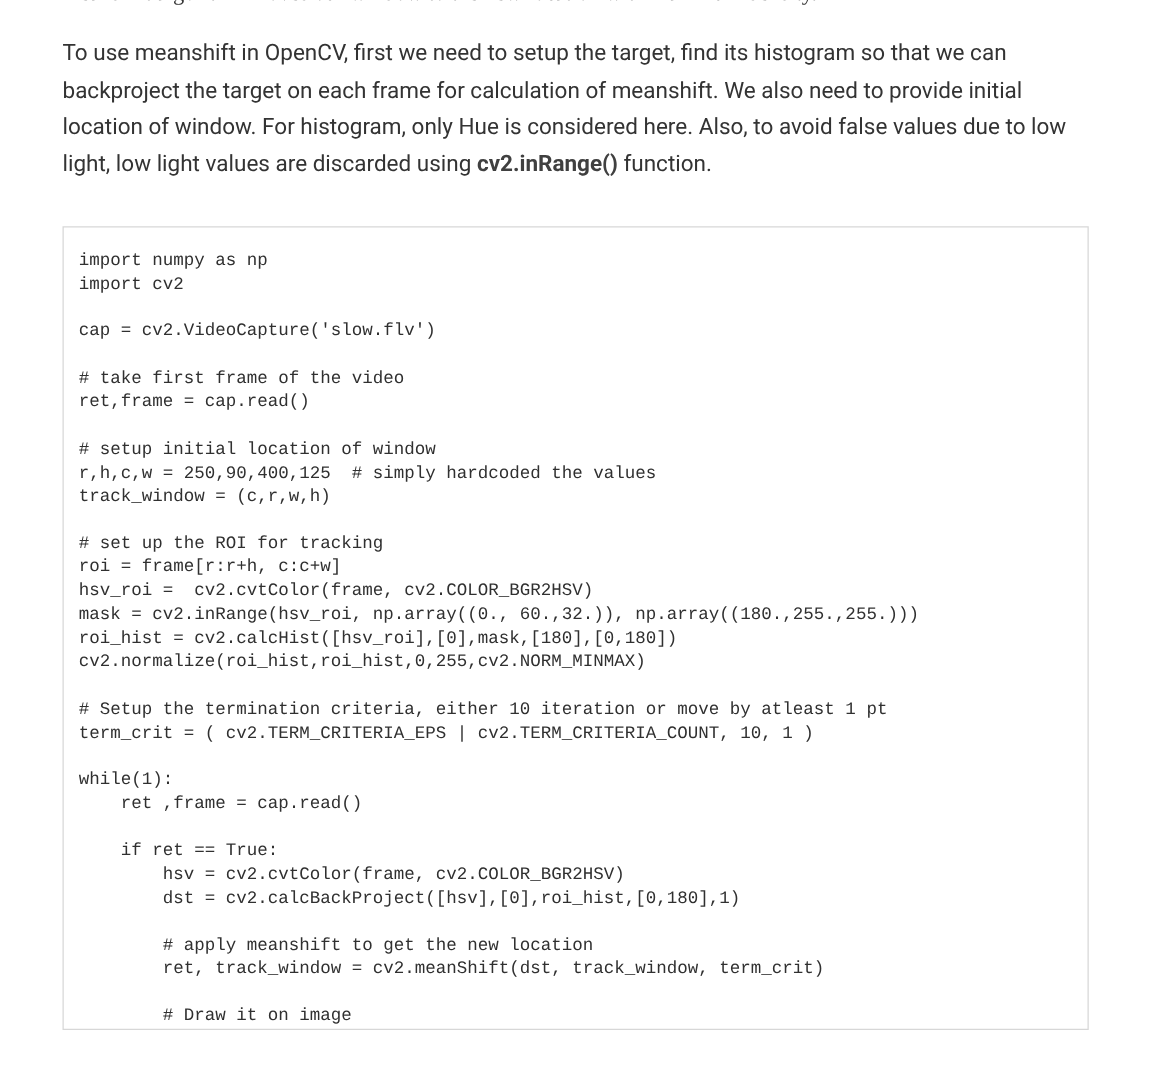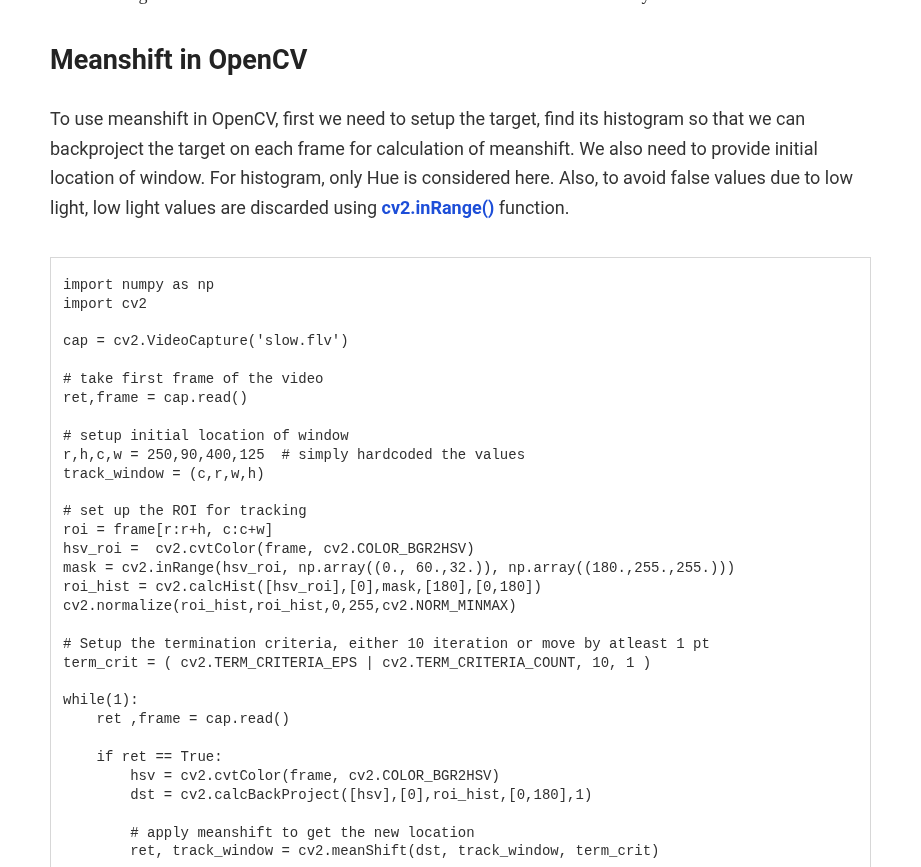--- a/index.html
+++ b/index.html
@@ -39,21 +39,21 @@
     .body-text {
       font-family: "Segoe UI", Roboto, "Helvetica Neue", Arial, sans-serif;
       font-size: 18px;
       line-height: 1.65;
       color: #333;
     }
     .body-text .inline-code {
       font-family: "Segoe UI", Roboto, "Helvetica Neue", Arial, sans-serif;
       font-weight: 700;
       font-size: 18px;
-      color: #1d4ed8;
+      color: #404040;
     }
     .code-block {
       margin-top: 34px;
       border: 1px solid #d7d7d7;
       background: #ffffff;
       padding: 18px 12px 0 12px;
       font-family: Consolas, "Courier New", monospace;
       font-size: 14px;
       line-height: 1.35;
       color: #303030;
@@ -63,21 +63,20 @@
   </style>
 </head>
 <body>
 
 <div class="page">
 
   <p class="cutoff-text">
     <span>meanshift algorithm moves our window to the new location with maximum density.</span>
   </p>
 
-  <h2>Meanshift in OpenCV</h2>
 
   <p class="body-text">
     <span>To use meanshift in OpenCV, first we need to setup the target, find its histogram so that we can backproject the target on each frame for calculation of meanshift. We also need to provide initial location of window. For histogram, only Hue is considered here. Also, to avoid false values due to low light, low light values are discarded using </span><span class="inline-code">cv2.inRange()</span><span> function.</span>
   </p>
 
   <div class="code-block"><span>import numpy as np
 import cv2
 
 cap = cv2.VideoCapture('slow.flv')
 

